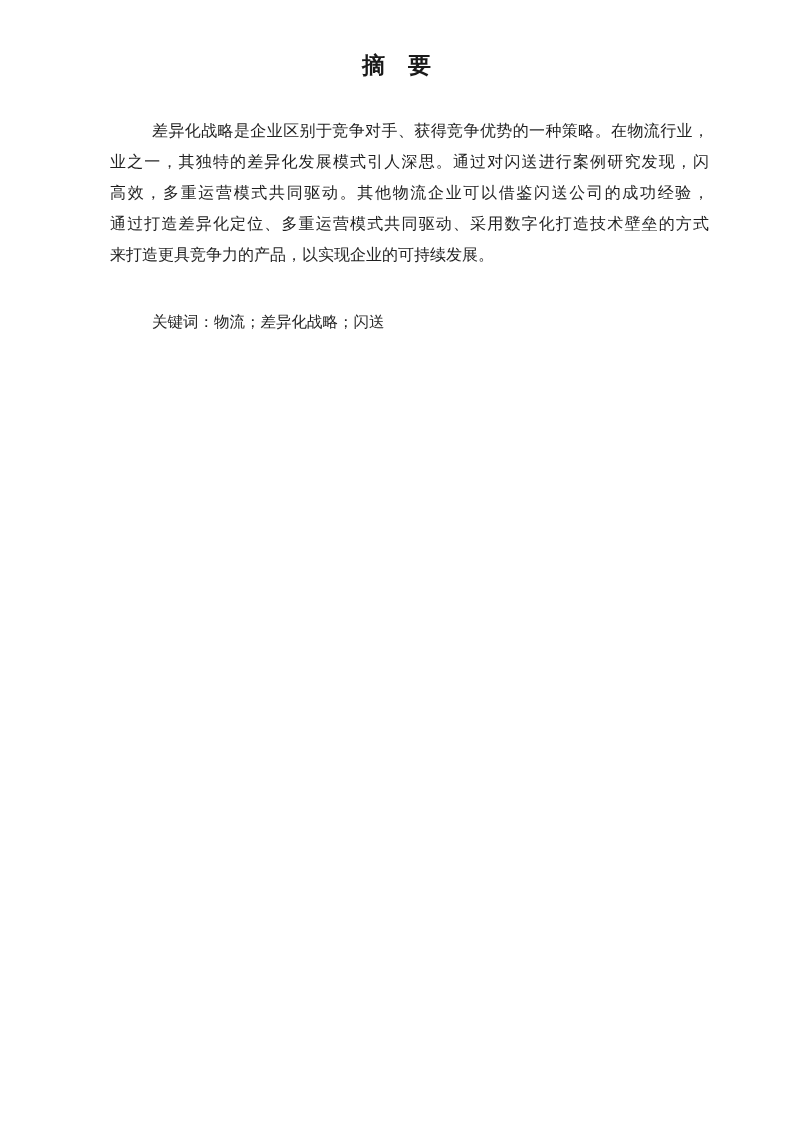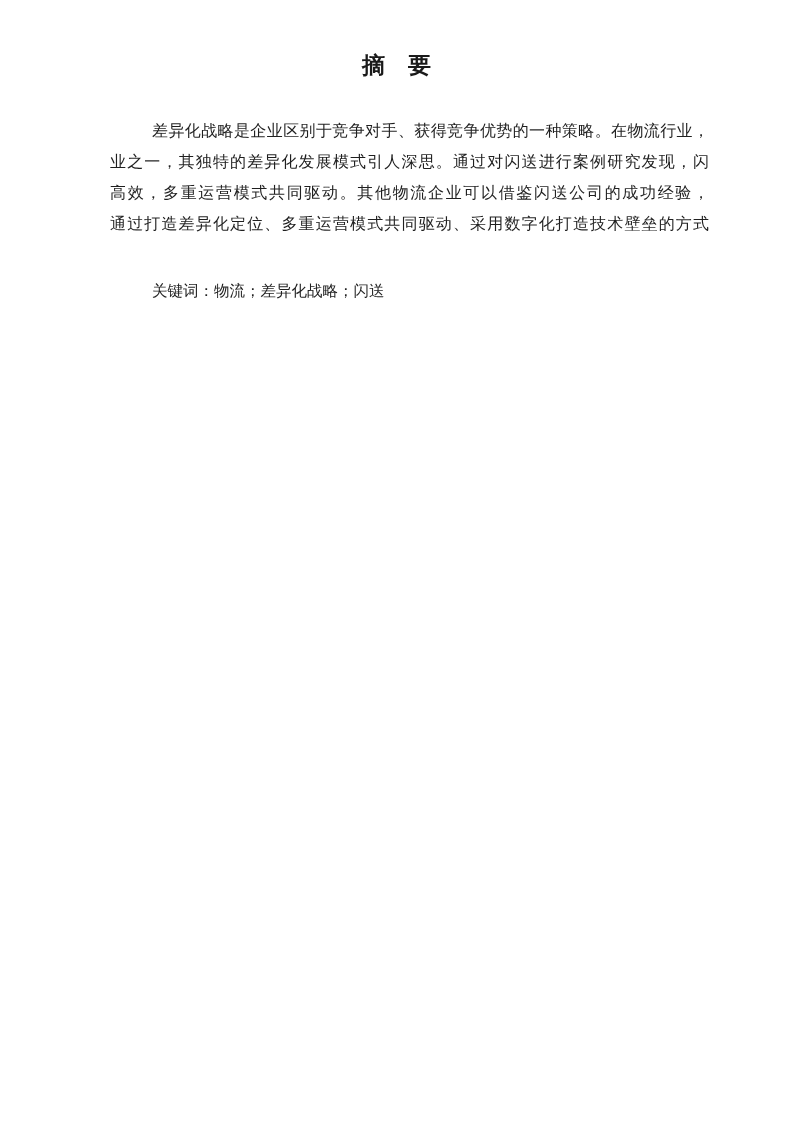--- a/index.html
+++ b/index.html
@@ -59,19 +59,20 @@
 
 <div class="page">
 
   <h1 class="title">摘　要</h1>
 
   <div class="abstract">
     <div class="line first">差异化战略是企业区别于竞争对手、获得竞争优势的一种策略。在物流行业，</div>
     <div class="line">业之一，其独特的差异化发展模式引人深思。通过对闪送进行案例研究发现，闪</div>
     <div class="line">高效，多重运营模式共同驱动。其他物流企业可以借鉴闪送公司的成功经验，</div>
     <div class="line">通过打造差异化定位、多重运营模式共同驱动、采用数字化打造技术壁垒的方式</div>
+    <div class="line last">来打造更具竞争力的产品，以实现企业的可持续发展。</div>
   </div>
 
   <div class="keywords">
     <span>关键词：</span><span>物流；差异化战略；闪送</span>
   </div>
 
 </div>
 
 </body></html>

